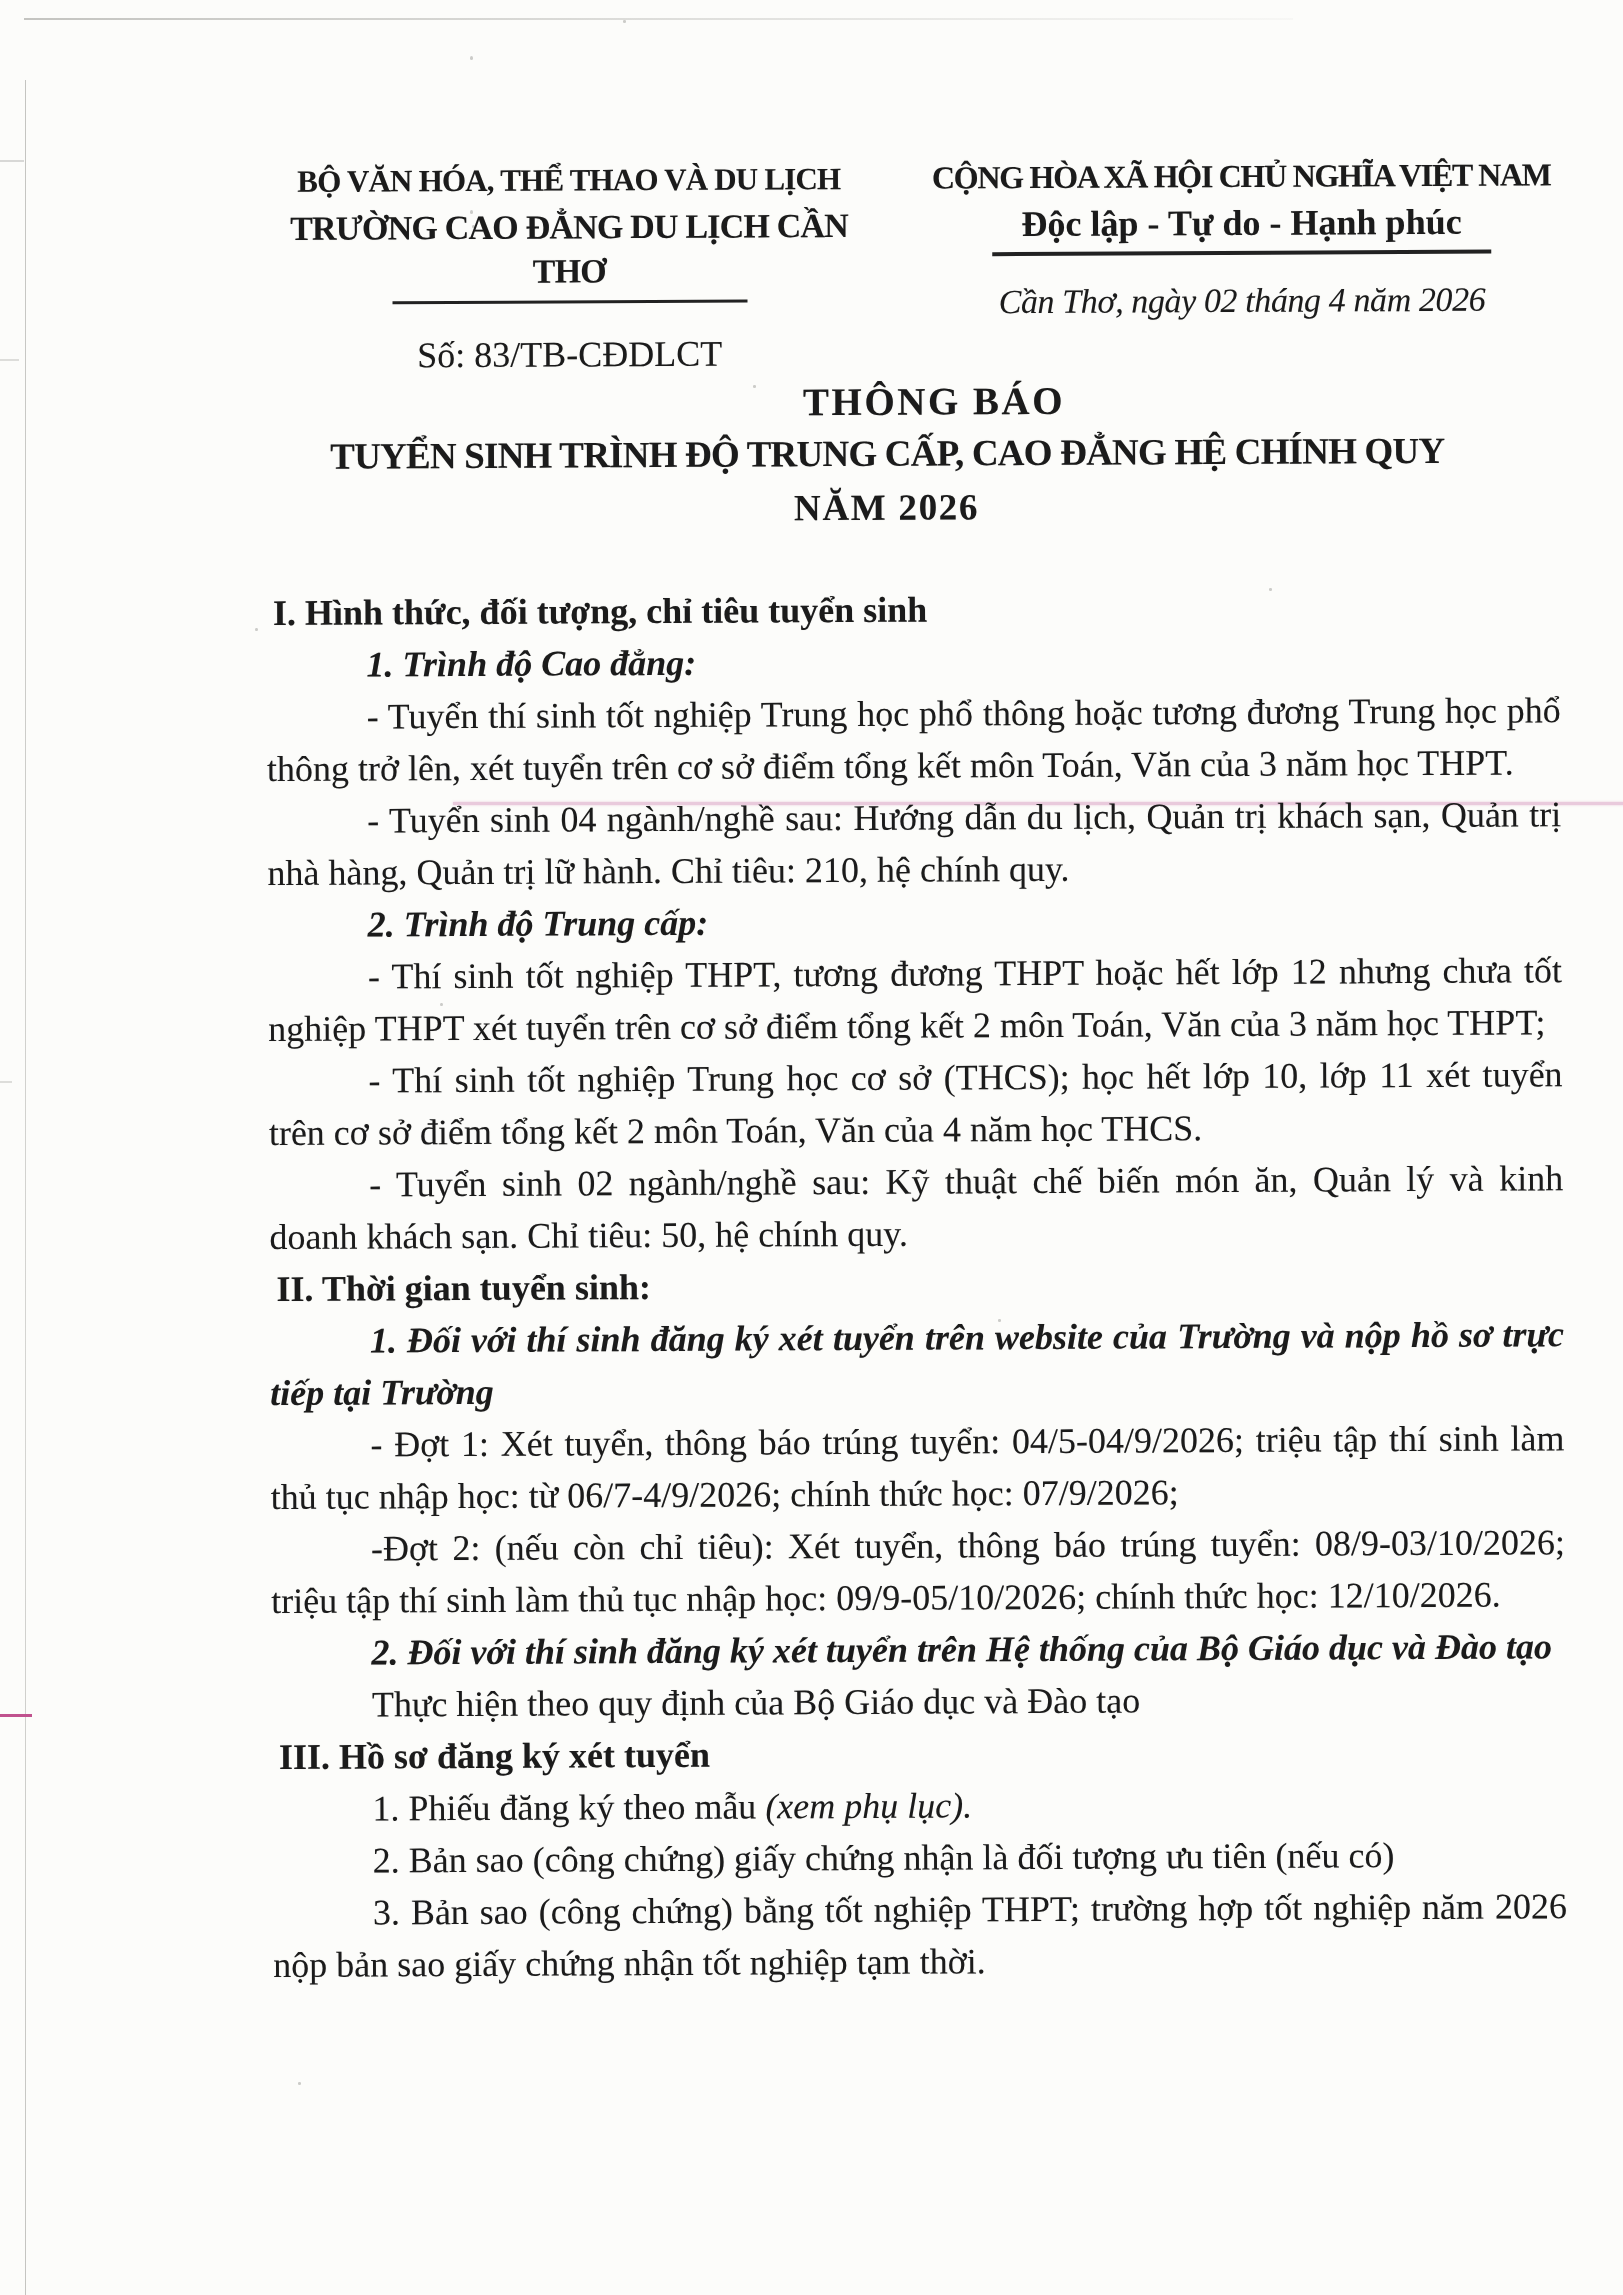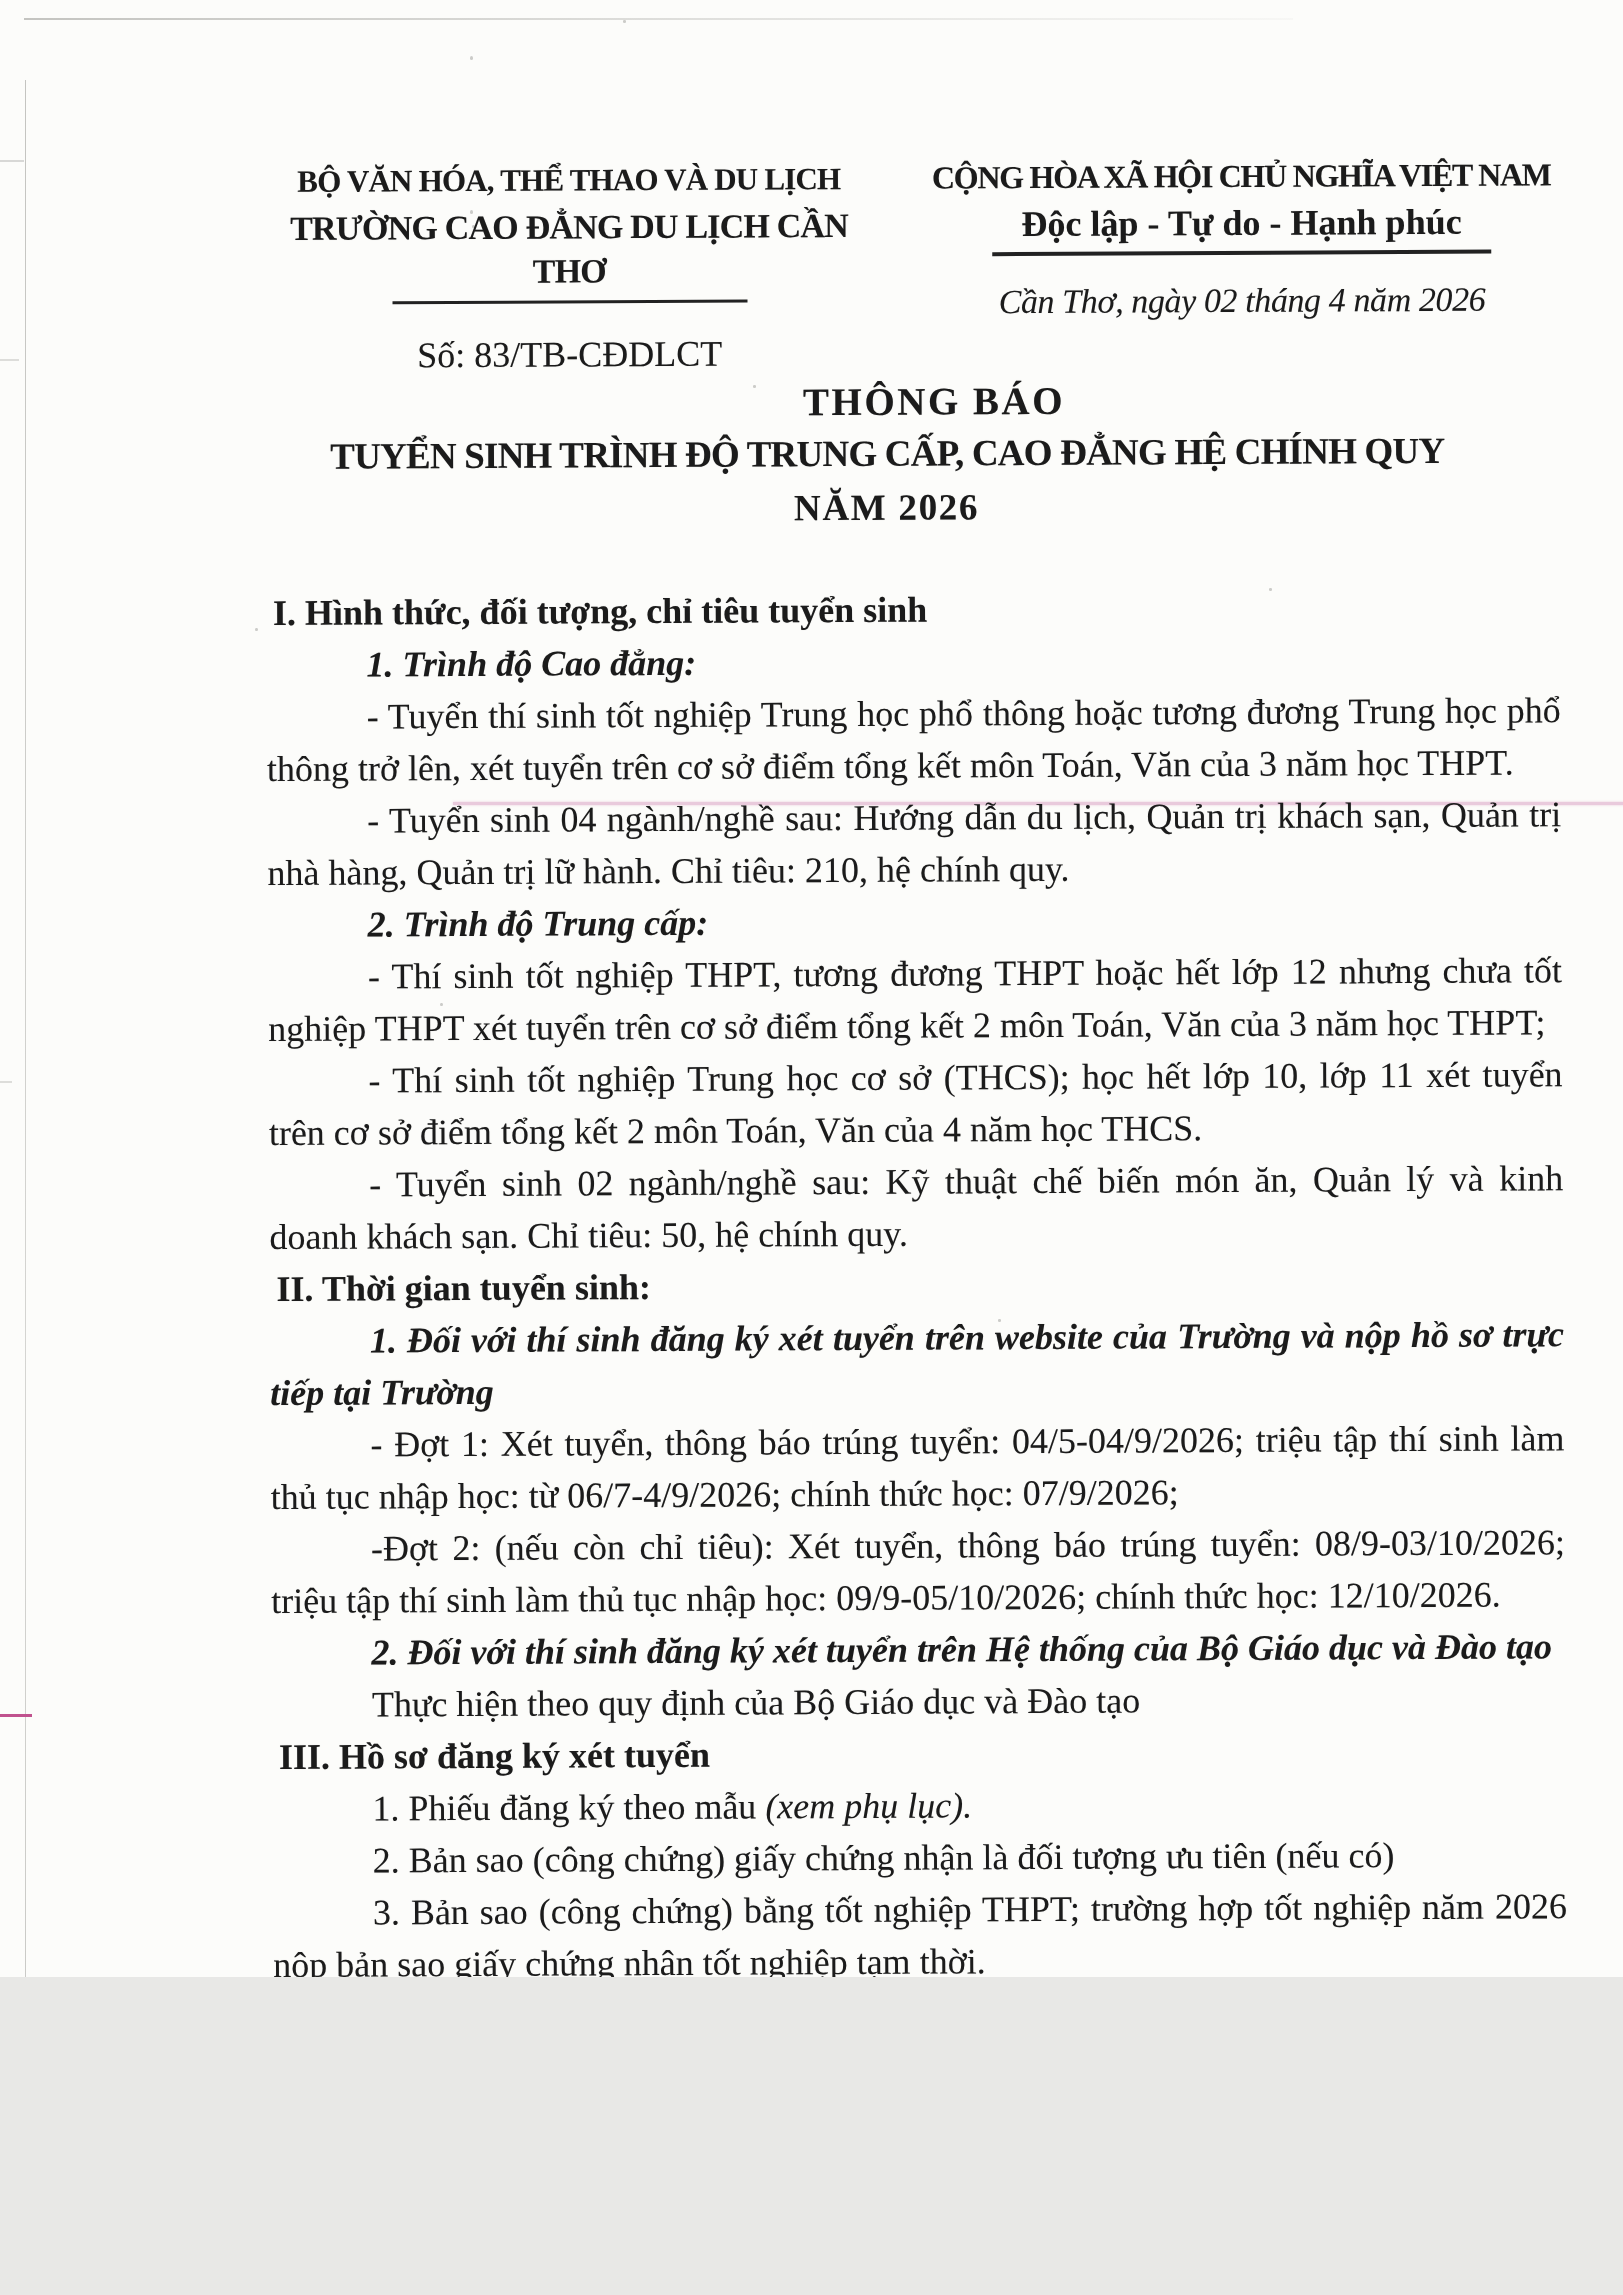--- a/index.html
+++ b/index.html
@@ -1,17 +1,17 @@
 <!DOCTYPE html>
 <html style="font-size:13.5px"><head>
 <meta charset="utf-8">
 <style>
   html,body{margin:0;padding:0;background:#e8e8e6;}
   .page{
-    position:relative;width:1624px;height:1977px;margin:0 auto;
+    position:relative;width:1624px;height:2295px;margin:0 auto;
     background:#fcfcfa;overflow:hidden;color:#1b1b1b;
     font-family:"Liberation Serif","DejaVu Serif",serif;
   }
   .content{position:absolute;inset:0;transform:rotate(-0.3deg);transform-origin:271px 592px;}
   .txt{text-shadow:0 0 0.8px rgba(10,10,10,.28);}
 
   
   .hdr-left{position:absolute;left:279px;top:161px;width:584px;text-align:center;}
   .hdr-left .l1{font-size:31px;line-height:41px;font-weight:bold;letter-spacing:-0.8px;}
   .hdr-left .l2{font-size:34px;line-height:44px;font-weight:bold;letter-spacing:-0.8px;margin-top:5px;}

